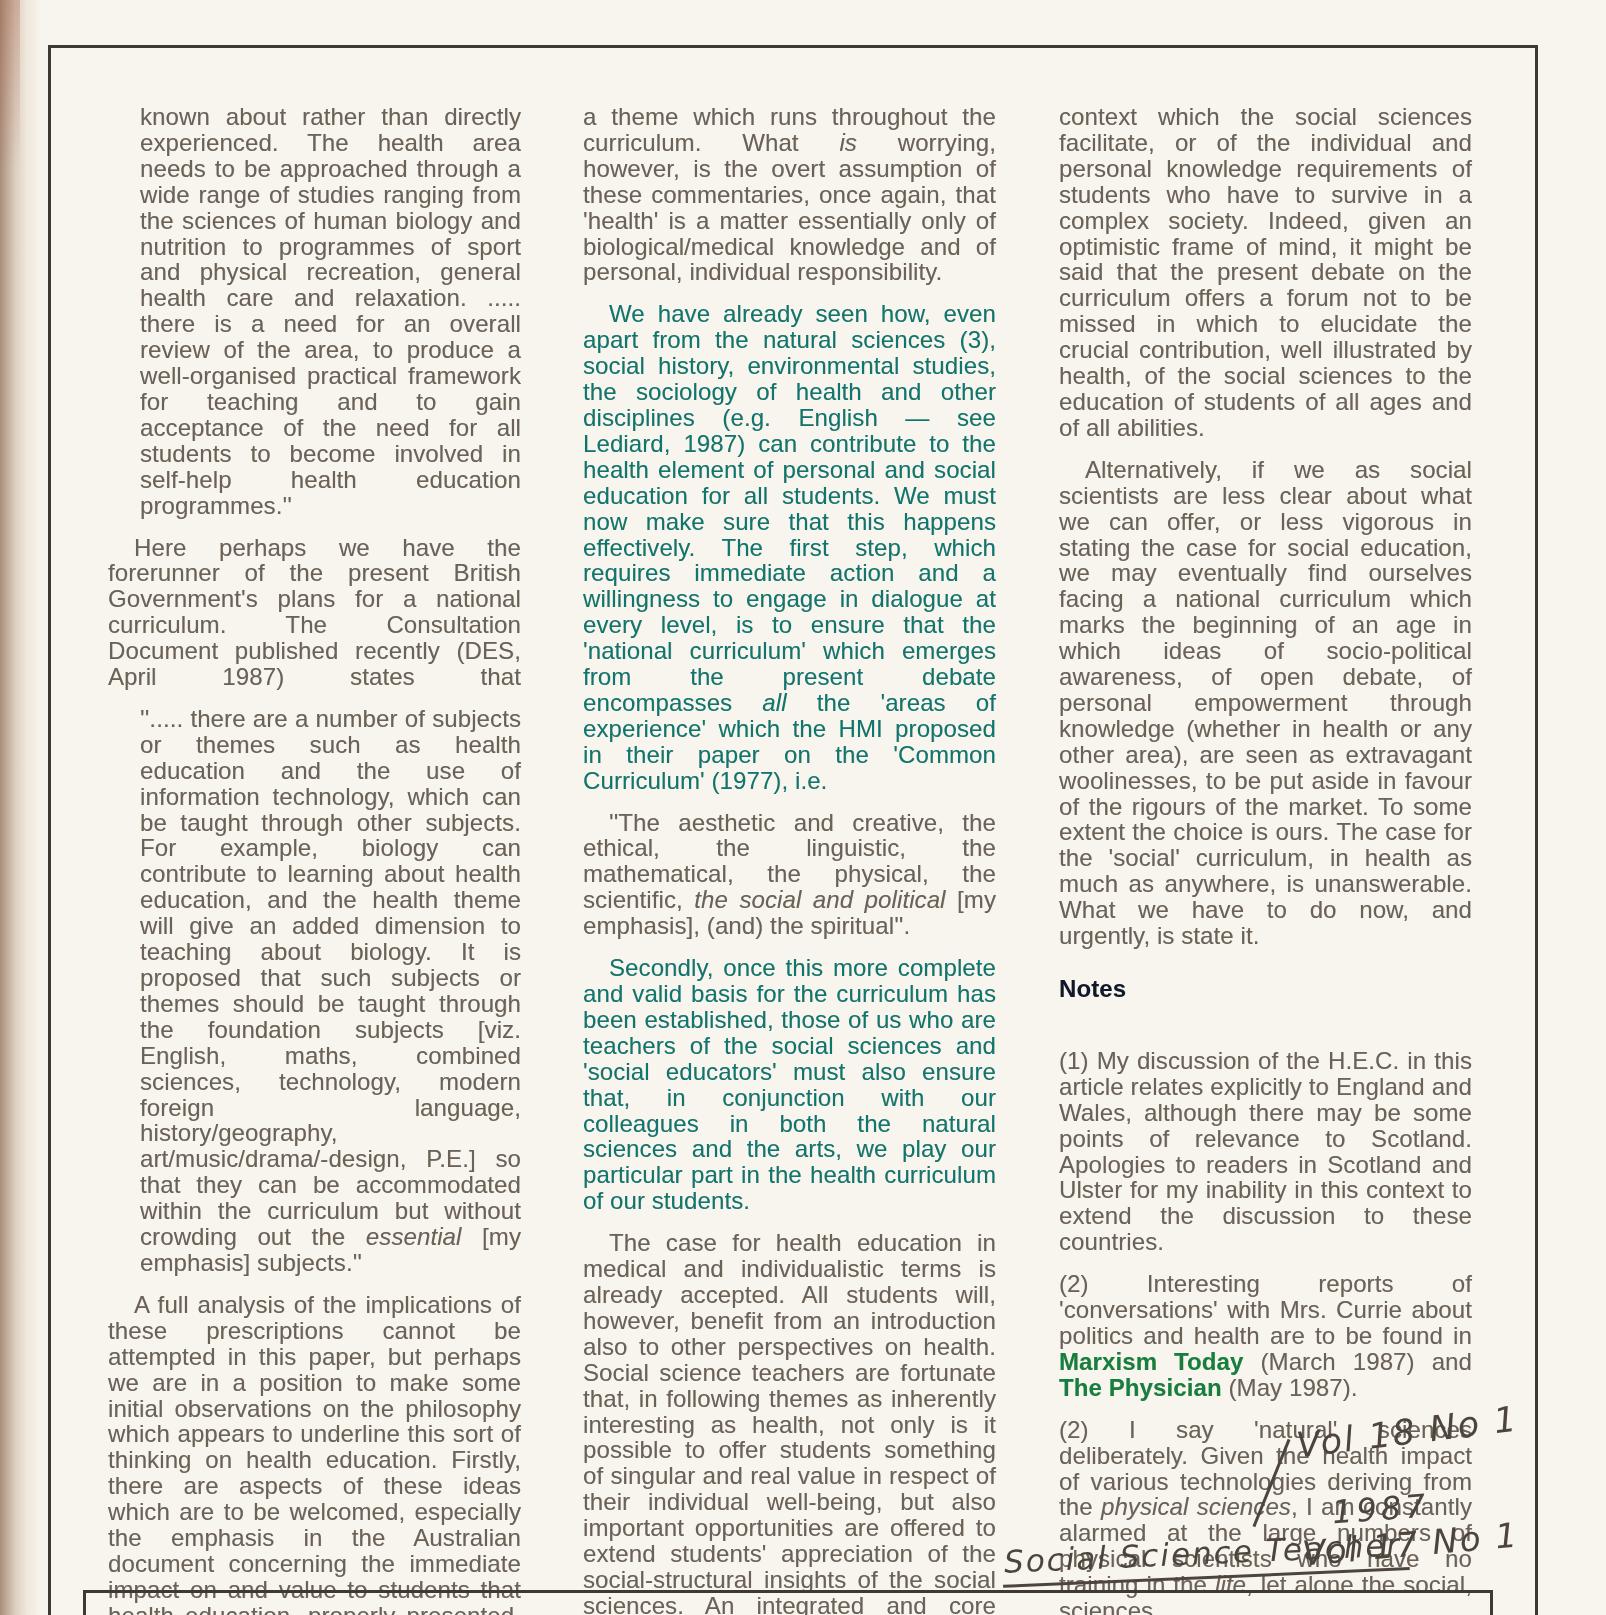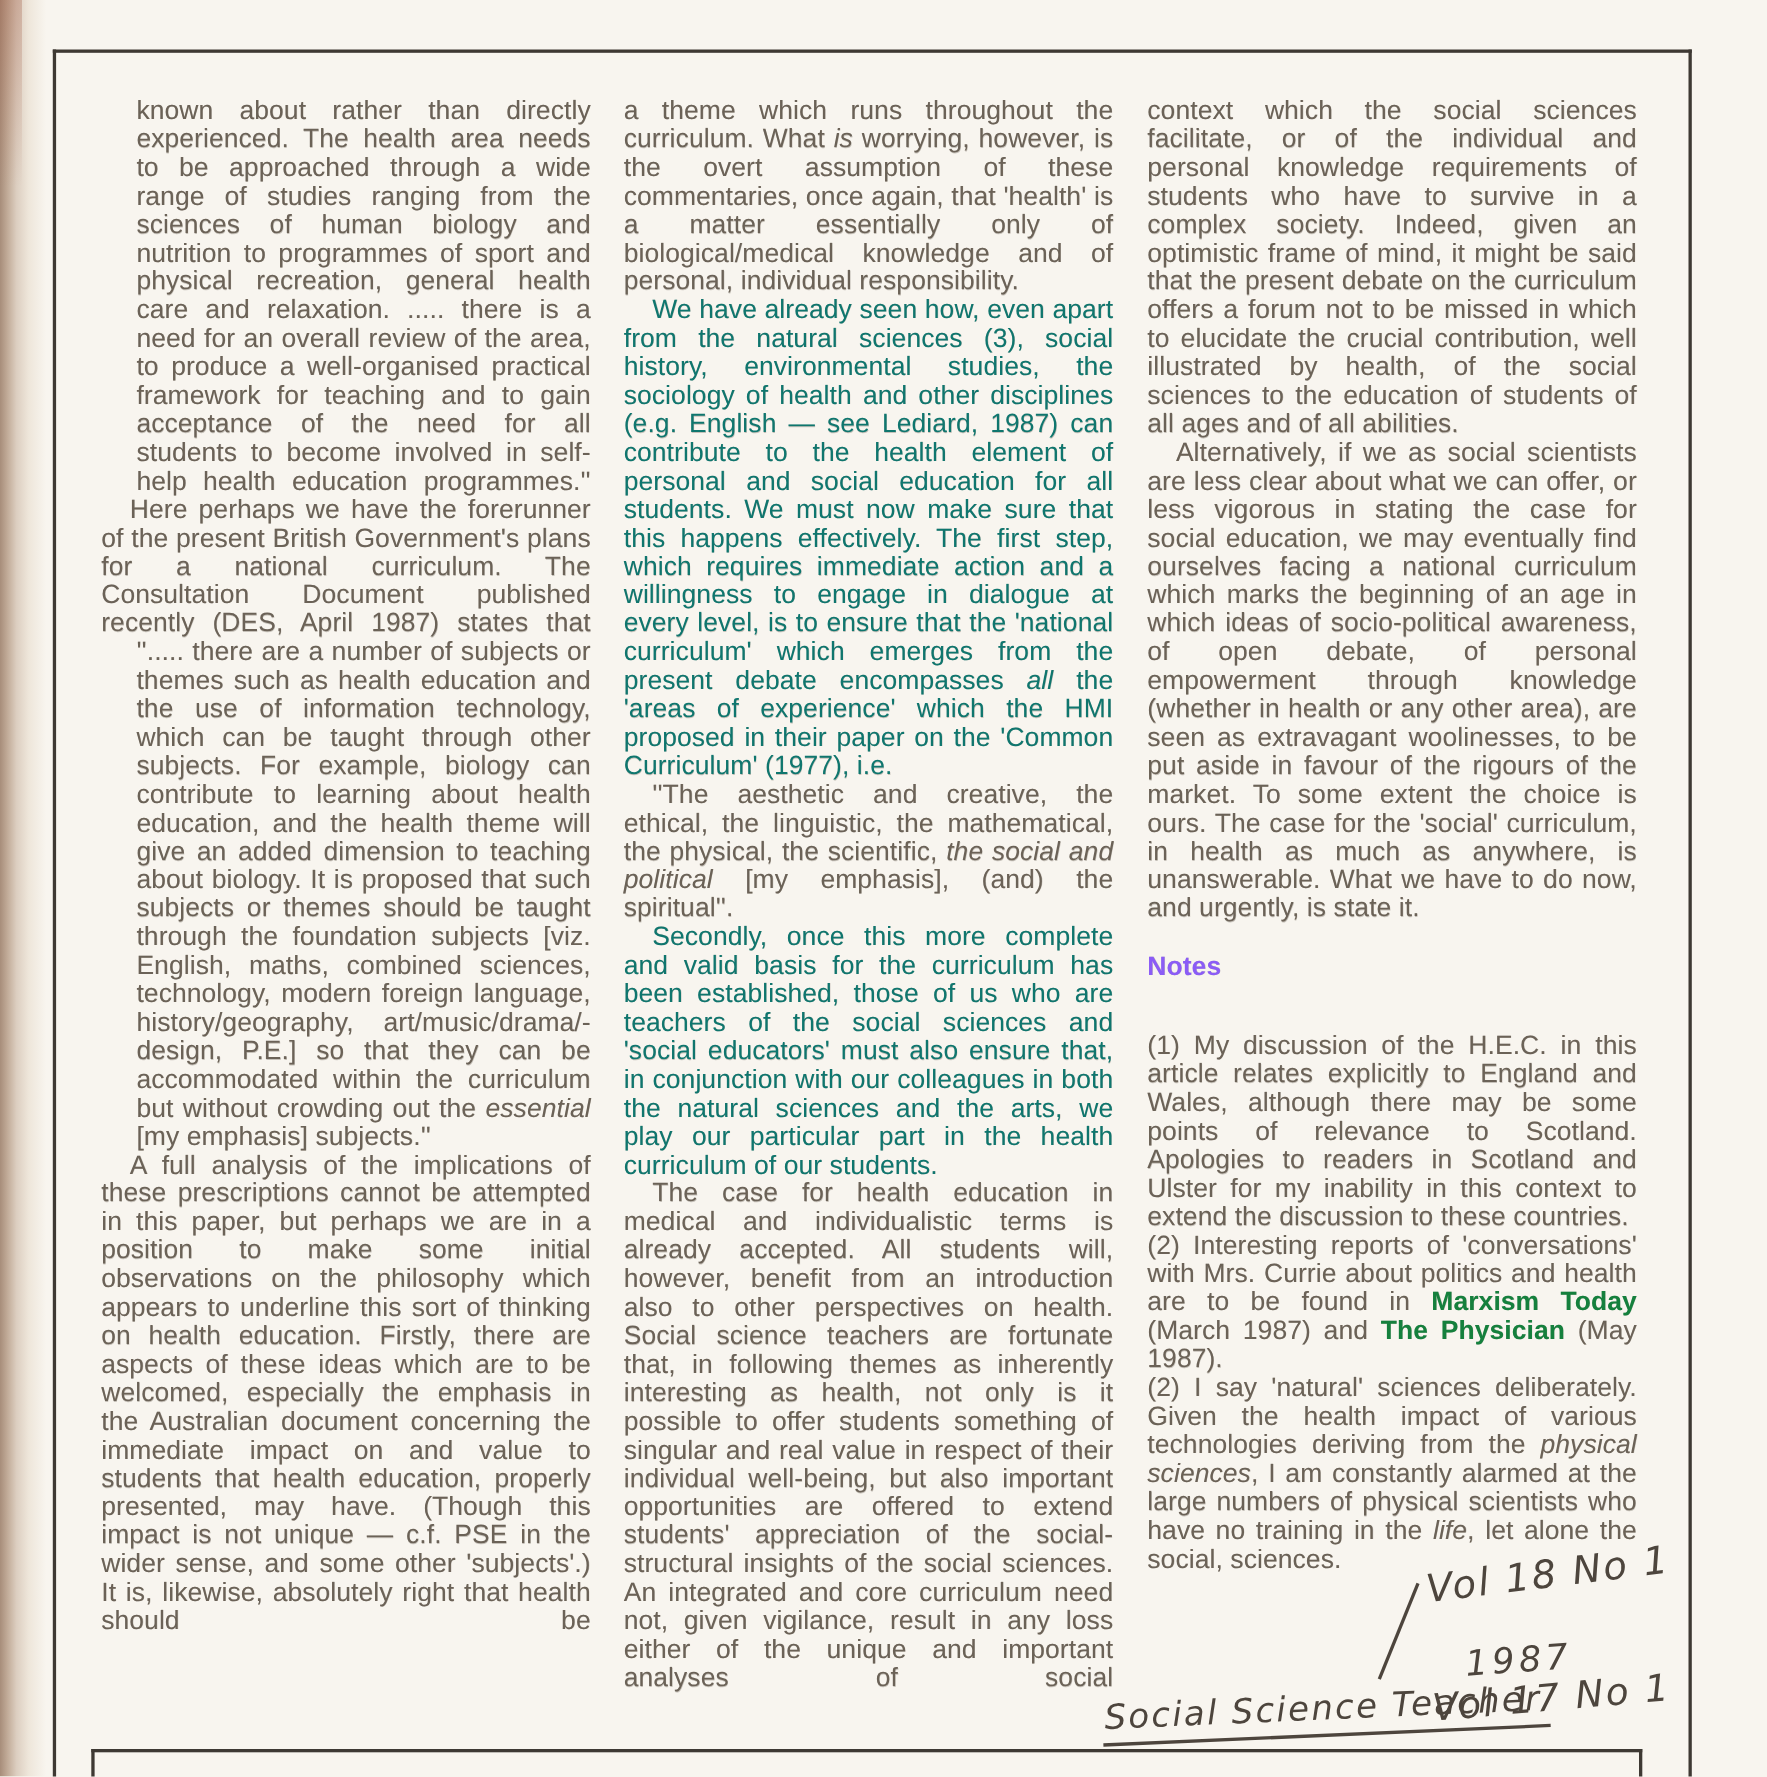--- a/index.html
+++ b/index.html
@@ -33,29 +33,29 @@
   }
   .col {
     position:absolute; top:88px; width:445px;
     font-size:24px; line-height:25.9px; letter-spacing:0.1px;
     color:#6b6257; text-align:justify;
     text-shadow:0.3px 0.3px 0.5px rgba(107,98,87,0.35);
   }
   #col1 { left:92px; }
   #col2 { left:567px; }
   #col3 { left:1043px; }
-  p { margin:0; }
+  p { margin:16px; }
   .q   { padding-left:32px; }   
   .ind { text-indent:26px; }    
   .jl  { text-align-last:justify; } 
   em   { font-style:italic; }
   .b   { font-weight:700; color:#15803d; }
   .light { color:#0f766e; }
   #notes-h {
-    font-weight:700; color:#8b5cf6; text-align:left;
+    font-weight:700; color:#0f172a; text-align:left;
     margin-top:27px; margin-bottom:46px;
   }
   
   .hw {
     position:absolute; font-family:"DejaVu Sans", sans-serif;
     font-style:italic; color:#4d453d; white-space:nowrap;
   }
   #hw-vol18  { left:1296px; top:1412px; font-size:35px; letter-spacing:2px; transform:rotate(-7deg); }
   #hw-year   { left:1332px; top:1490px; font-size:32px; letter-spacing:4px; transform:rotate(-4deg); }
   #hw-vol17  { left:1302px; top:1524px; font-size:34px; letter-spacing:2px; transform:rotate(-5deg); }

